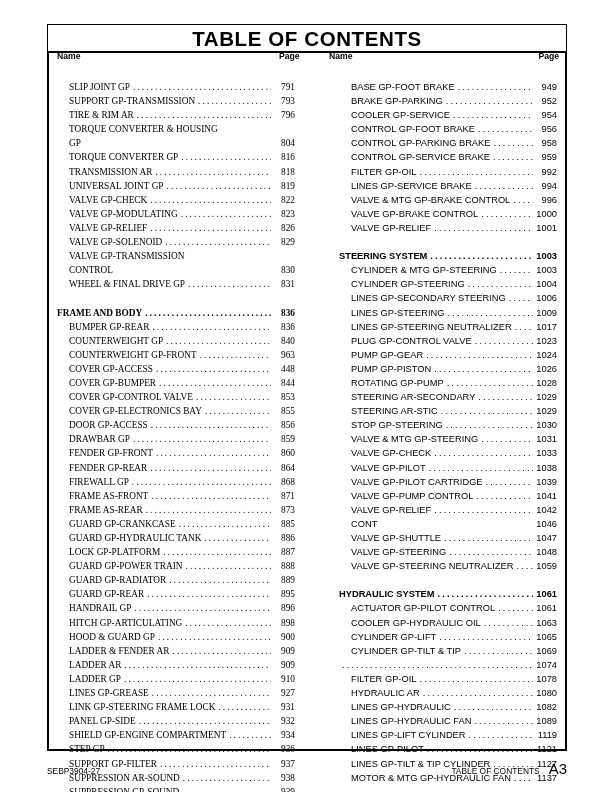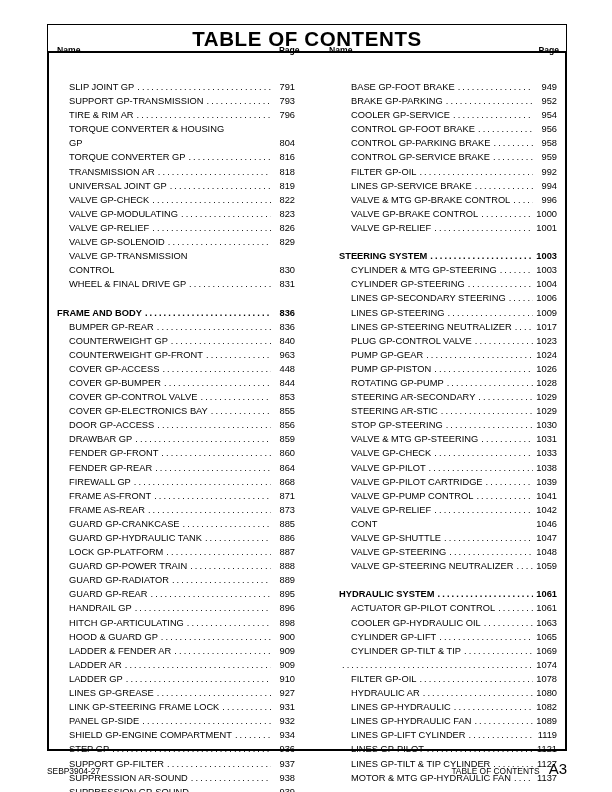--- a/index.html
+++ b/index.html
@@ -39,21 +39,21 @@
     left: 47px; top: 51px;
     width: 520px; height: 700px;
     border-left: 2.6px solid #000;
     border-right: 2.6px solid #000;
     border-top: 2.6px solid #000;
     border-bottom: 2.6px solid #000;
   }
 
   .col-headers {
     position: absolute;
-    left: 47px; top: 45px;
+    left: 47px; top: 51px;
     width: 520px; height: 16px;
     font-size: 8.6px;
     font-weight: bold;
   }
   .ch { position: absolute; white-space: nowrap; }
   .ch-name-l  { left: 10px;  }
   .ch-page-l  { left: 232px; }
   .ch-name-r  { left: 282px; }
   .ch-page-r  { right: 8px;  }
 
@@ -62,21 +62,21 @@
     position: absolute;
     left: 47px; top: 80px;
     width: 520px; height: 668px;
     display: flex;
   }
   .col {
     width: 260px;
     position: relative;
     padding: 0;
   }
-  .col-left  { padding-left: 10px;  padding-right: 12px; }
+  .col-left  { padding-left: 10px;  padding-right: 12px; font-family: Liberation Serif, serif; }
   .col-right { padding-left: 32px;  padding-right: 10px; }
 
   .entry {
     display: flex;
     align-items: flex-end;
     font-size: 9.3px;
     line-height: 14.1px;
     height: 14.1px;
     white-space: nowrap;
   }

